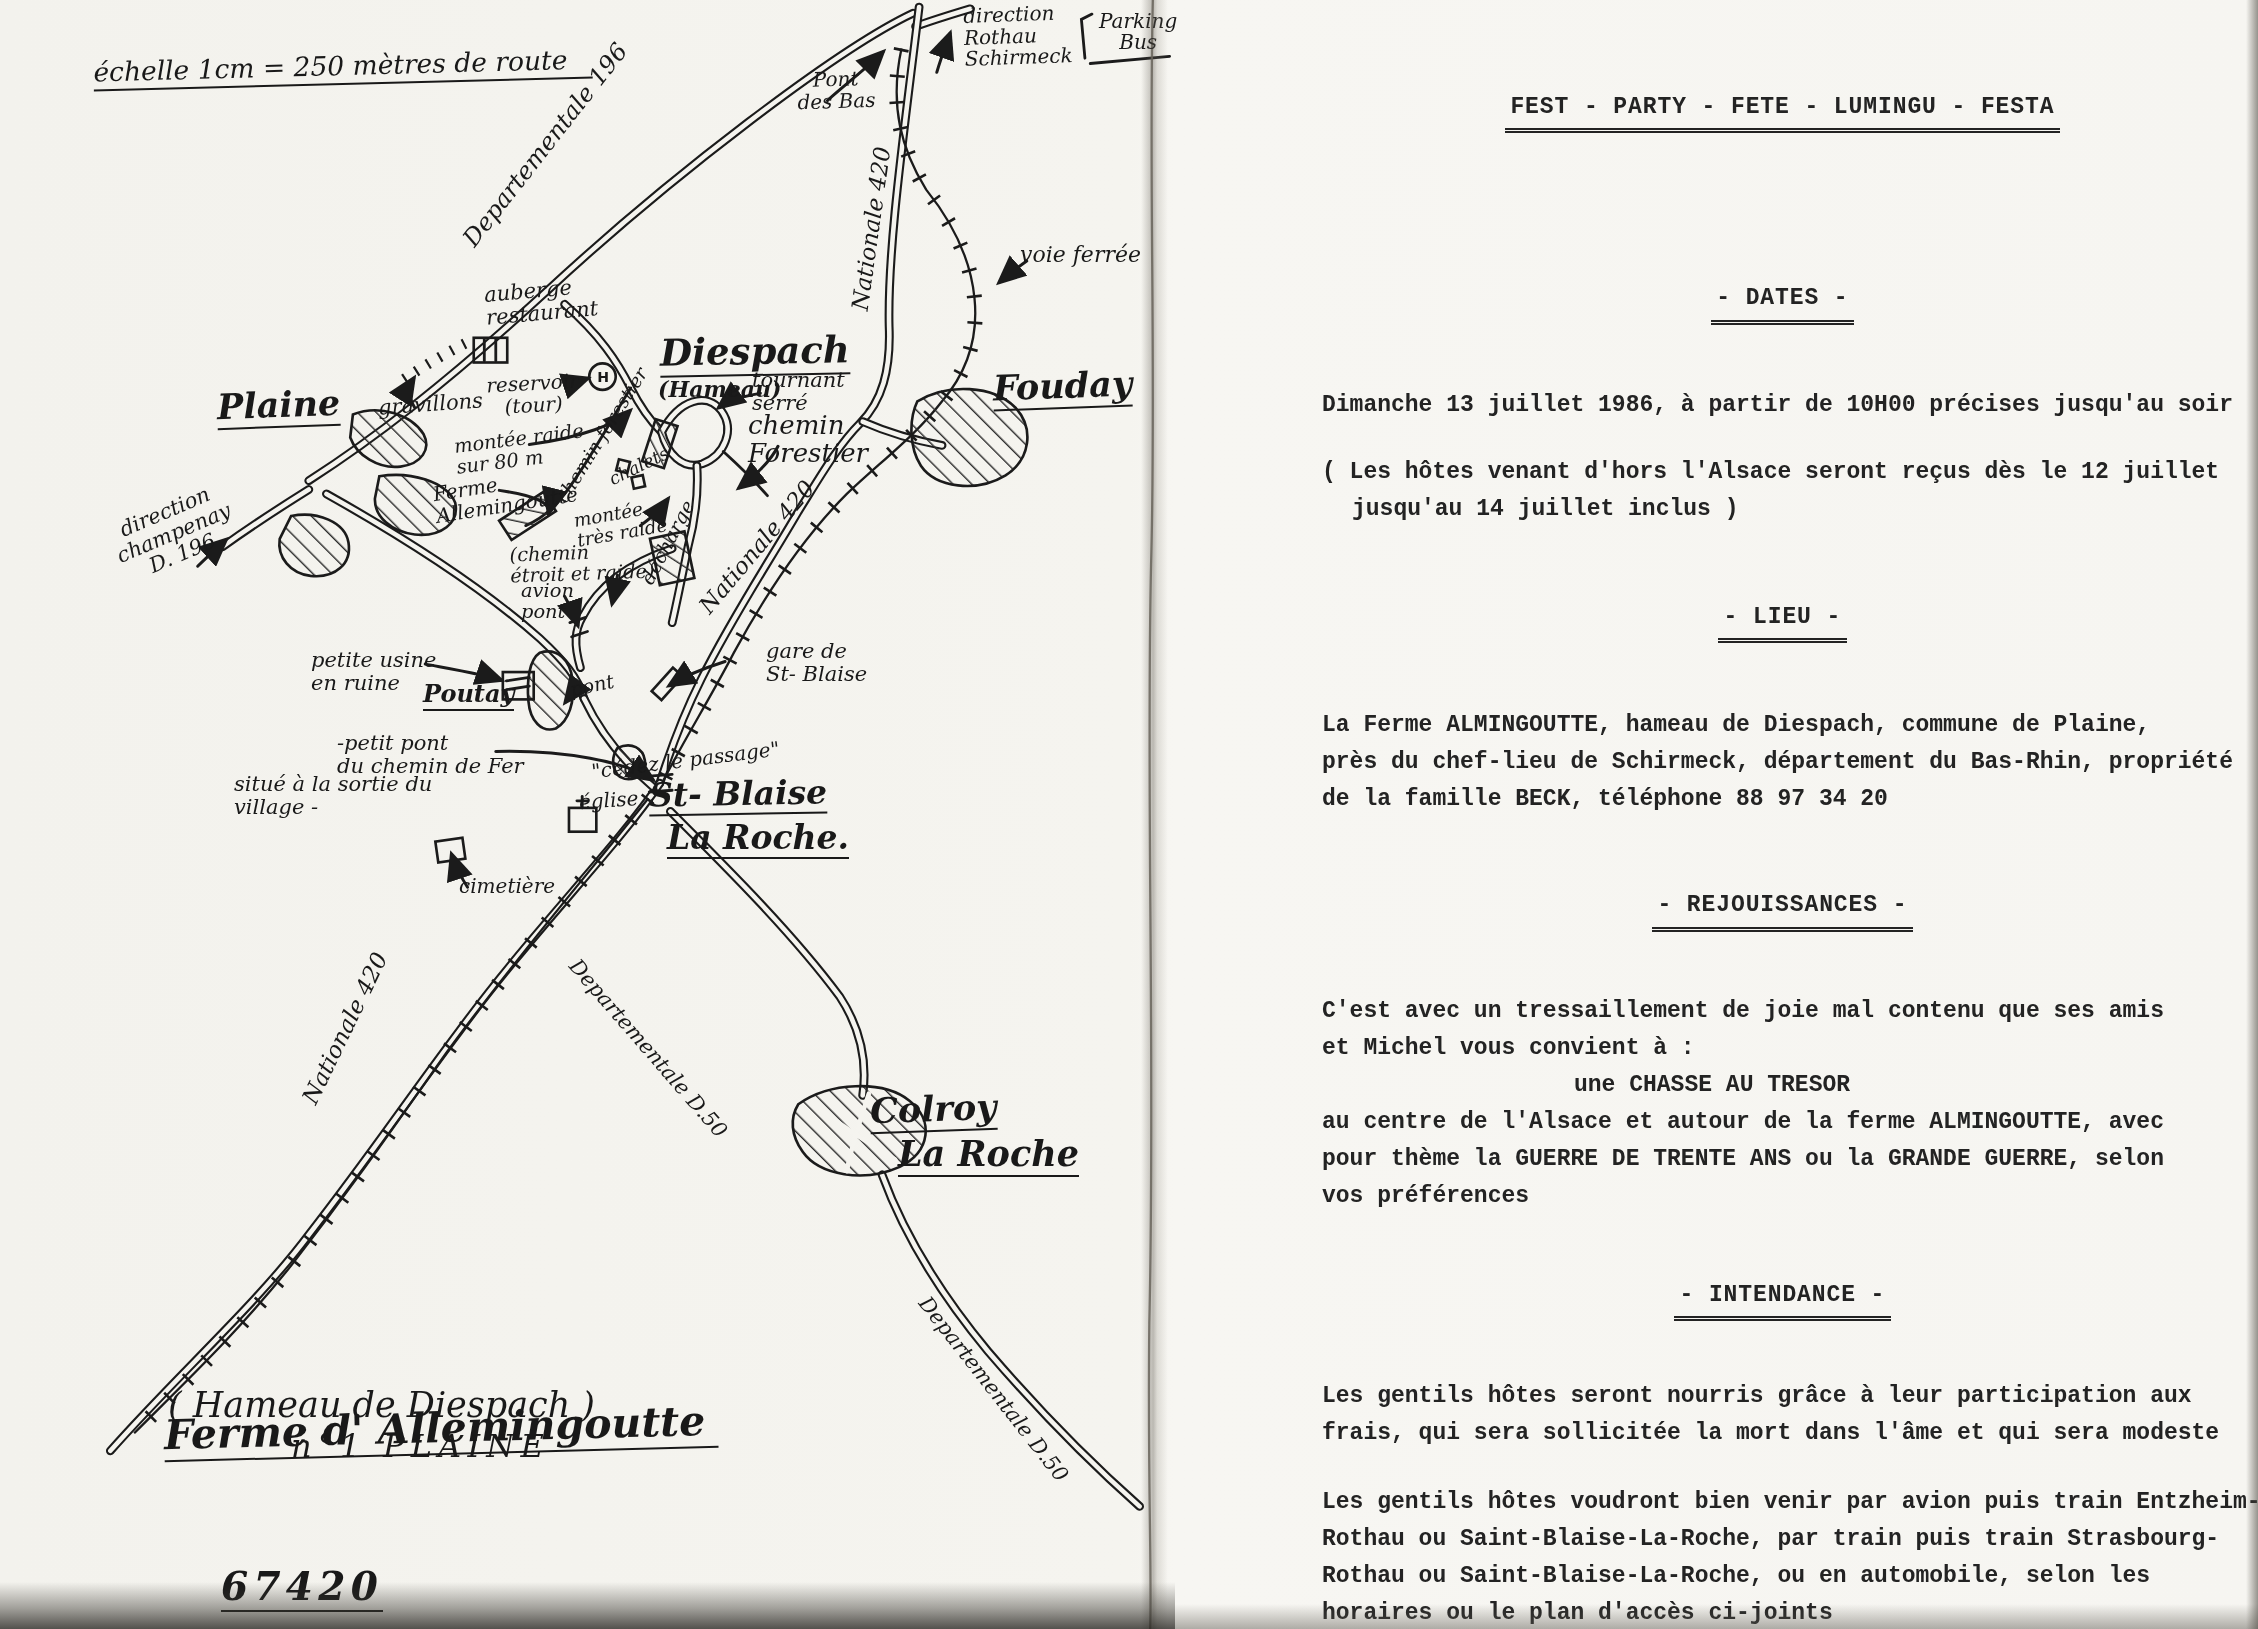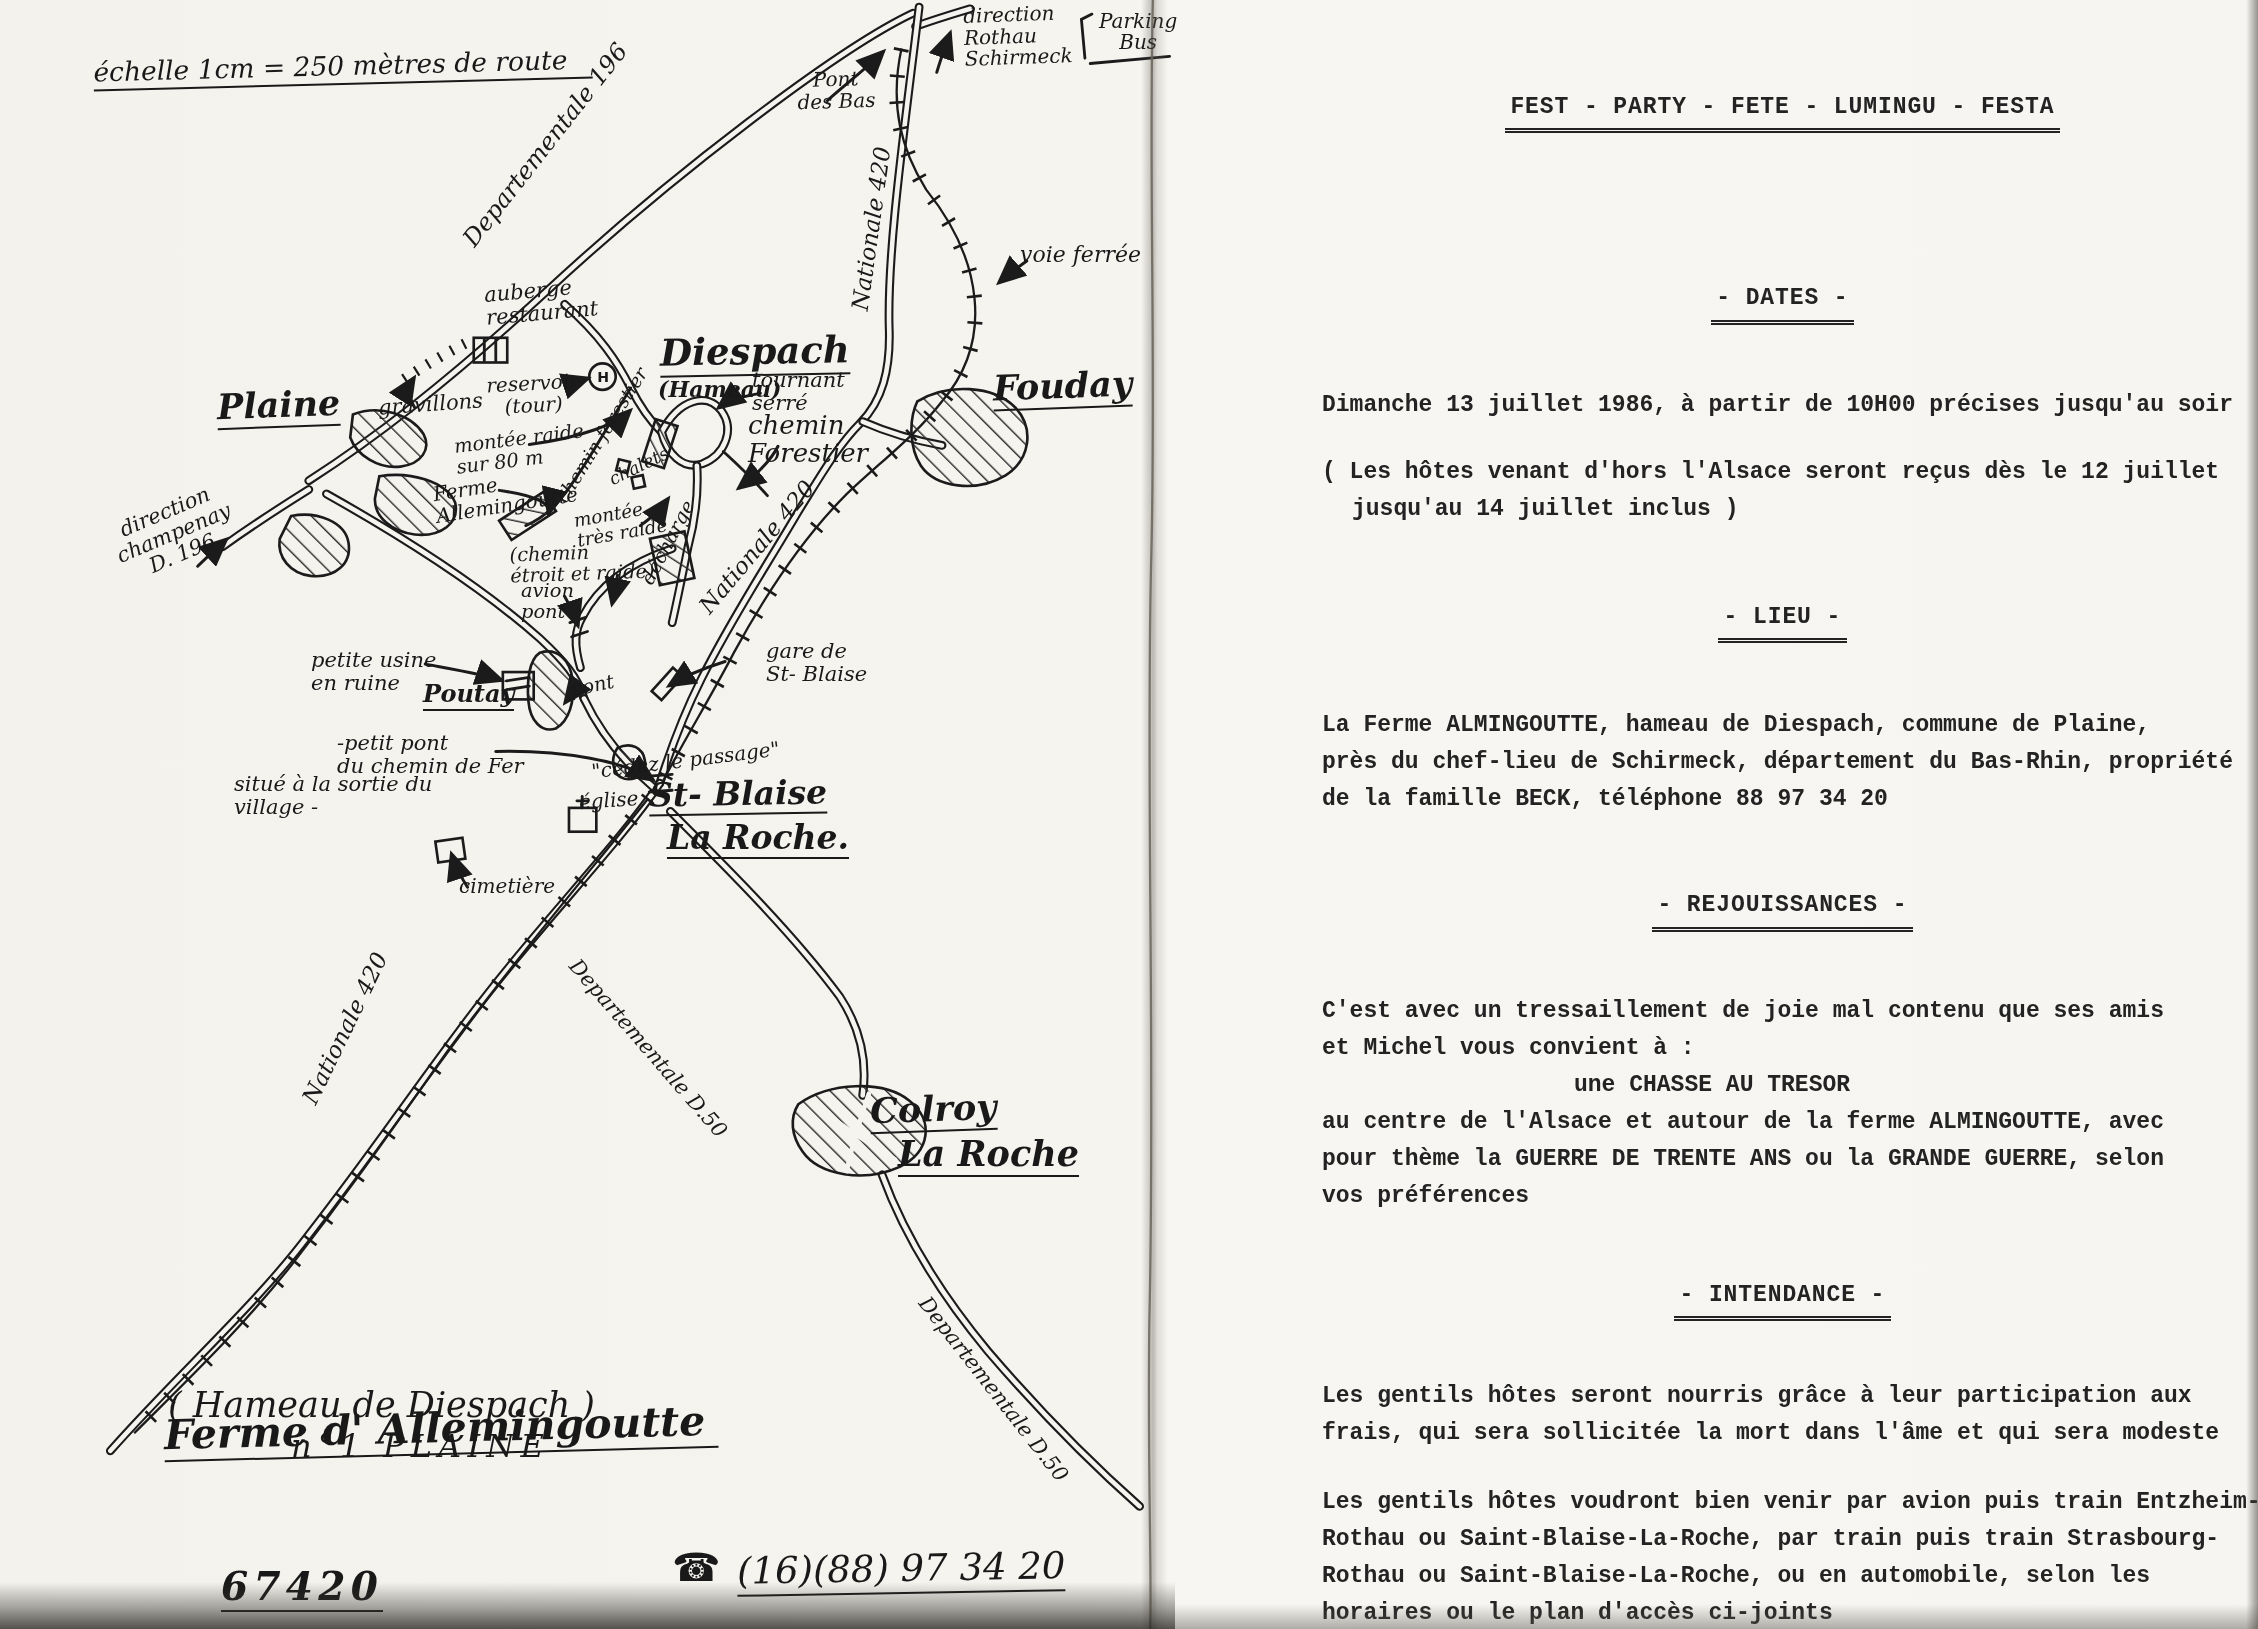--- a/index.html
+++ b/index.html
@@ -279,23 +279,20 @@
 D. 196</div>
 
     <div class="hw town" style="left:164px;top:1362px;font-size:41px;">
       <span class="u2" style="padding-right:12.4px;transform:rotate(-1.5deg);">Ferme d' Allemingoutte</span>
     </div>
     <div class="hw" style="left:291px;top:1429px;font-size:32px;letter-spacing:6.2px;">n°1   PLAINE</div>
     <div class="hw" style="left:150px;top:1387px;font-size:35px;margin-left:18px;">( Hameau de Diespach )</div>
     <div class="hw town" style="left:221px;top:1523px;font-size:39px;letter-spacing:5.3px;">
       <span class="u2">67420</span>
     </div>
-    <div class="hw" style="left:672px;top:1507px;font-size:37px;">
-      <span style="font-style:normal;font-size:39px;margin-right:16px;">☎</span><span class="u2" style="transform:rotate(-1deg);">(16)(88)  97 34 20</span>
-    </div>
   </div>
 
   <div class="right-col">
     <div class="tw h-center" style="margin-top:11.5px;">
       <span class="dbl">FEST - PARTY - FETE - LUMINGU - FESTA</span>
     </div>
 
     <div class="tw h-center" style="margin-top:73px;">
       <span class="dbl">- DATES -</span>
     </div>

